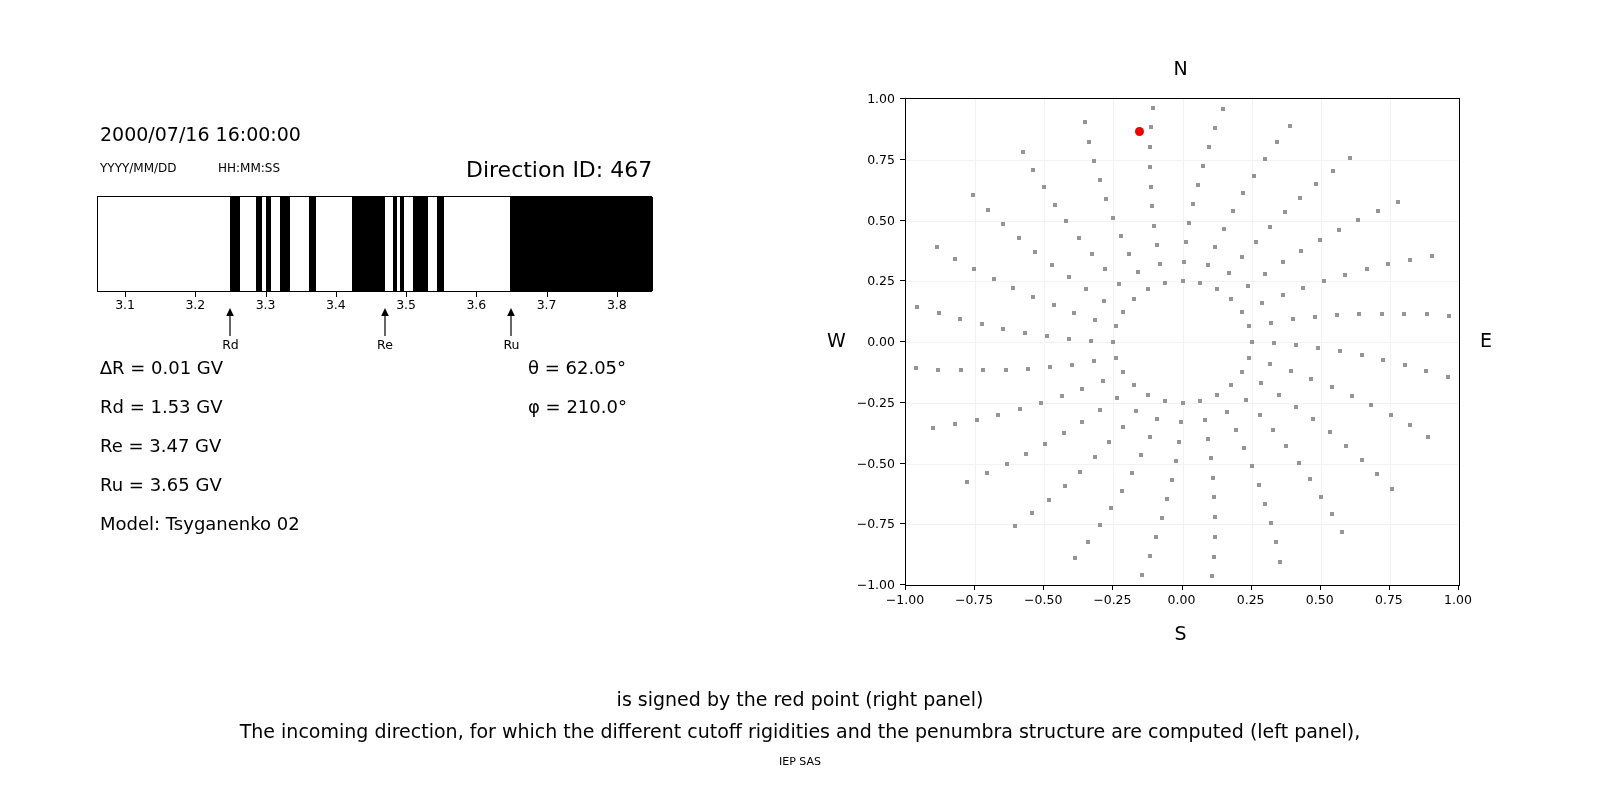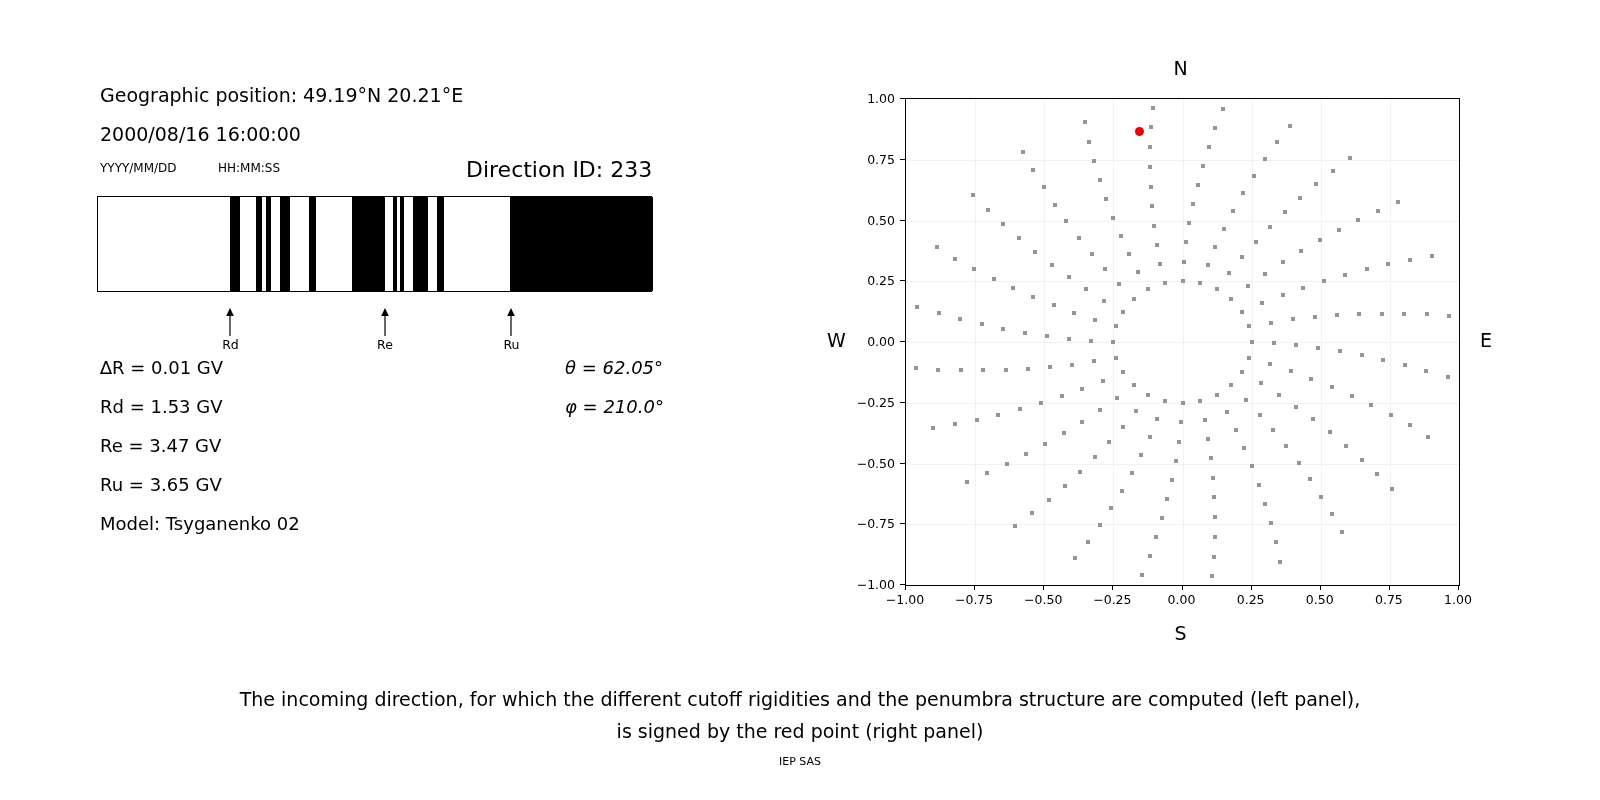--- a/index.html
+++ b/index.html
@@ -35,21 +35,21 @@
   .tick{position:absolute;top:0;width:1.1px;height:5px;background:#000;}
   .ticklabel{position:absolute;top:5px;font-size:12.5px;transform:translateX(-50%);white-space:nowrap;}
 
   
   .r-arrow{position:absolute;width:22px;text-align:center;transform:translateX(-50%);}
   .r-arrow svg{display:block;margin:0 auto;}
   .r-arrow .lbl{font-size:12.5px;margin-top:1px;}
 
   .param{position:absolute;font-size:18px;white-space:nowrap;}
   .param-l{left:100px;}
-  .param-r{left:565px;font-style:italic;}
+  .param-r{left:528px;}
 
   
   #right-panel{left:800px;top:0;width:800px;height:680px;}
   #plot-frame{
     position:absolute;left:105px;top:98px;width:555px;height:488px;
     border:1.1px solid #000;box-sizing:border-box;background:#fff;
   }
   #plot-frame .grid-v,#plot-frame .grid-h{position:absolute;background:#f2f2f2;}
   #plot-frame .grid-v{top:0;bottom:0;width:1px;}
   #plot-frame .grid-h{left:0;right:0;height:1px;}
@@ -65,42 +65,59 @@
 
   
   #caption{left:0;top:683px;width:1600px;text-align:center;font-size:19px;line-height:32px;}
   #footer{left:0;top:755px;width:1600px;text-align:center;font-size:11px;}
 </style>
 </head>
 <body>
 
 <div class="abs" id="left-panel">
 
-  <div class="abs geo-line">Geographic position: 49.19°N 20.21°E</div>
-  <div class="abs date-line">2000/08/16 16:00:00</div>
+  <div class="abs date-line">2000/07/16 16:00:00</div>
   <div class="abs fmt-date">YYYY/MM/DD</div>
   <div class="abs fmt-time">HH:MM:SS</div>
-  <div class="abs dir-id">Direction ID: 233</div>
+  <div class="abs dir-id">Direction ID: 467</div>
 
   <div id="penumbra-wrap" class="abs">
     <div id="penumbra-bar">
         <div class="band" style="left: 132.076px; width: 9.83544px;"></div>
         <div class="band" style="left: 158.07px; width: 5.62025px;"></div>
         <div class="band" style="left: 167.905px; width: 4.91772px;"></div>
         <div class="band" style="left: 181.956px; width: 9.83544px;"></div>
         <div class="band" style="left: 211.462px; width: 6.32278px;"></div>
         <div class="band" style="left: 253.614px; width: 33.7215px;"></div>
         <div class="band" style="left: 295.063px; width: 4.21519px;"></div>
         <div class="band" style="left: 302.089px; width: 4.21519px;"></div>
         <div class="band" style="left: 314.734px; width: 15.4557px;"></div>
         <div class="band" style="left: 339.323px; width: 6.32278px;"></div>
         <div class="band" style="left: 412.386px; width: 142.614px;"></div>
       </div>
   </div>
 
+  <div id="tick-axis" class="abs">
+      <div class="tick" style="left: 28.1013px;"></div>
+      <div class="ticklabel" style="left: 28.1013px;">3.1</div>
+      <div class="tick" style="left: 98.3544px;"></div>
+      <div class="ticklabel" style="left: 98.3544px;">3.2</div>
+      <div class="tick" style="left: 168.608px;"></div>
+      <div class="ticklabel" style="left: 168.608px;">3.3</div>
+      <div class="tick" style="left: 238.861px;"></div>
+      <div class="ticklabel" style="left: 238.861px;">3.4</div>
+      <div class="tick" style="left: 309.114px;"></div>
+      <div class="ticklabel" style="left: 309.114px;">3.5</div>
+      <div class="tick" style="left: 379.367px;"></div>
+      <div class="ticklabel" style="left: 379.367px;">3.6</div>
+      <div class="tick" style="left: 449.62px;"></div>
+      <div class="ticklabel" style="left: 449.62px;">3.7</div>
+      <div class="tick" style="left: 519.873px;"></div>
+      <div class="ticklabel" style="left: 519.873px;">3.8</div>
+    </div>
 
   <div id="r-markers">
       <div class="abs r-arrow" style="left: 230.481px; top: 308px;">
         <svg width="12" height="28" viewBox="0 0 12 28">
           <line x1="6" y1="28" x2="6" y2="5" stroke="#000" stroke-width="1.2"></line>
           <polygon points="6,0 2.2,8 9.8,8" fill="#000"></polygon>
         </svg>
         <div class="lbl">Rd</div>
       </div>
       <div class="abs r-arrow" style="left: 385.038px; top: 308px;">
@@ -429,16 +446,16 @@
       <div class="xtick-mark" style="left: 519.75px; top: 585px;"></div>
       <div class="xtick-lbl" style="left: 519.75px; top: 592px;">0.50</div>
       <div class="xtick-mark" style="left: 588.875px; top: 585px;"></div>
       <div class="xtick-lbl" style="left: 588.875px; top: 592px;">0.75</div>
       <div class="xtick-mark" style="left: 658px; top: 585px;"></div>
       <div class="xtick-lbl" style="left: 658px; top: 592px;">1.00</div>
     </div>
 </div>
 
 <div class="abs" id="caption">
+  <div>is signed by the red point (right panel)</div>
   <div>The incoming direction, for which the different cutoff rigidities and the penumbra structure are computed (left panel),</div>
-  <div>is signed by the red point (right panel)</div>
 </div>
 <div class="abs" id="footer">IEP SAS</div>
 
 </body></html>

